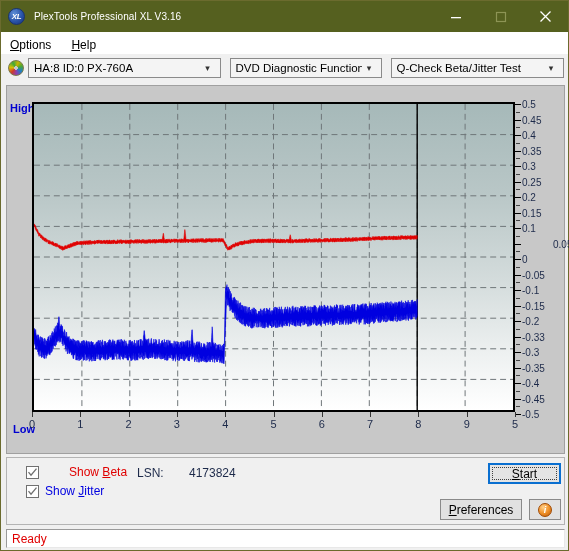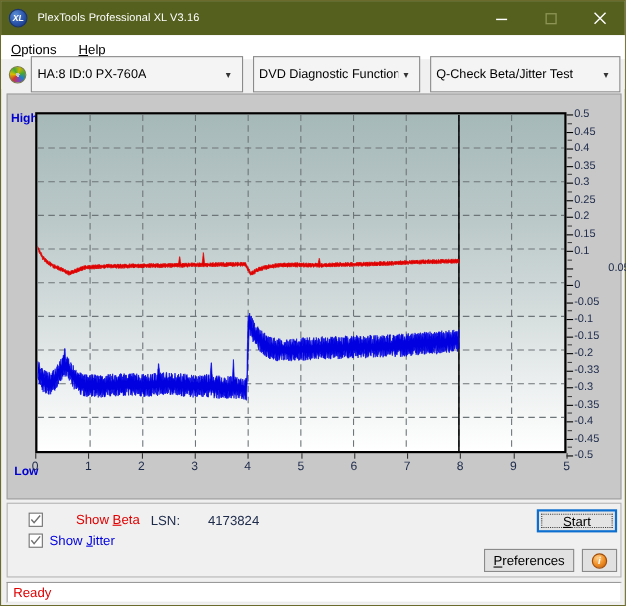--- a/index.html
+++ b/index.html
@@ -55,21 +55,21 @@
     padding:0 4px;box-sizing:border-box;
   }
   #disc-icon{
     width:16px;height:16px;border-radius:50%;flex:0 0 auto;margin:0 4px 0 3px;
     background:
       radial-gradient(circle at 50% 50%,#c9c9c9 0 18%,transparent 18%),
       conic-gradient(from 20deg,#c8b400,#4aa832,#1f7fc4,#8c3fb0,#d03a2a,#d8c000,#3fa83a,#c8b400);
     border:1px solid #7a7a4a;box-sizing:border-box;
   }
   .combo{
-    height:33px;background:#f4f4f4;border:1px solid #8a8a8a;
+    height:20px;background:#f4f4f4;border:1px solid #8a8a8a;
     display:flex;align-items:center;box-sizing:border-box;
     font-size:11.5px;color:#000;position:relative;
   }
   .combo .cval{padding-left:5px;white-space:nowrap;overflow:hidden;}
   .combo .carrow{
     margin-left:auto;width:16px;display:flex;align-items:center;justify-content:center;
     color:#333;font-size:9px;padding-right:4px;
   }
   #combo-drive{width:202px;}
   #combo-func{width:152px;margin-left:9px;}

